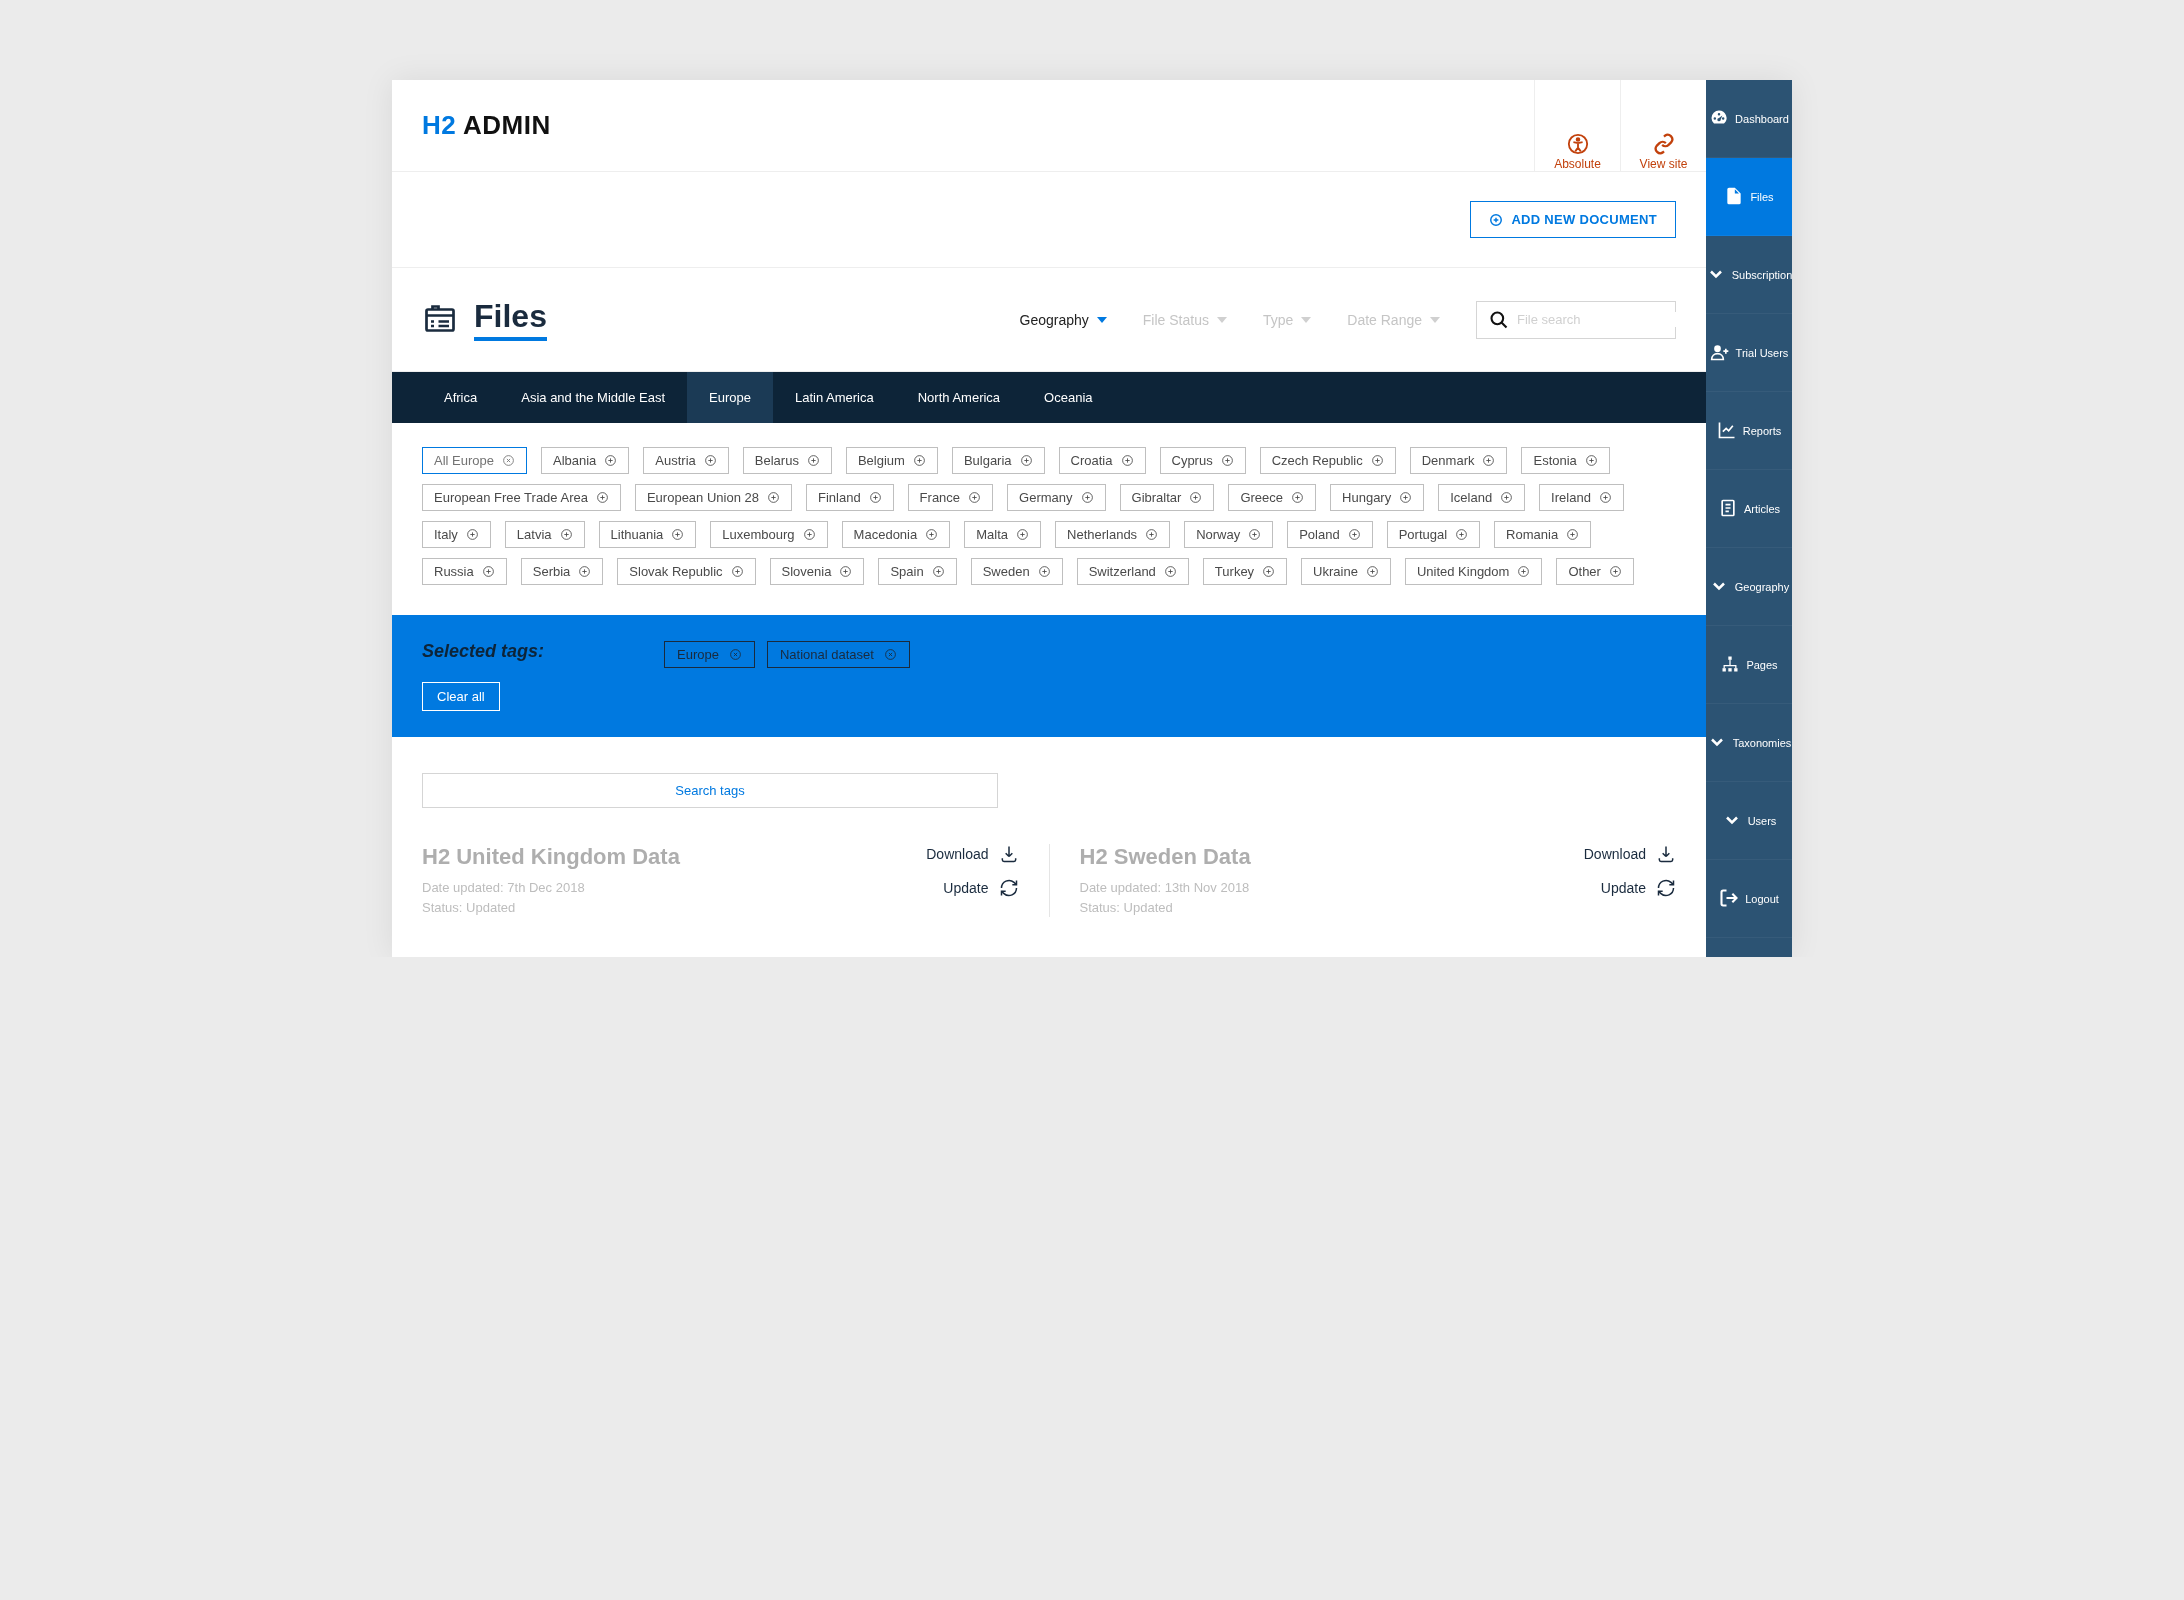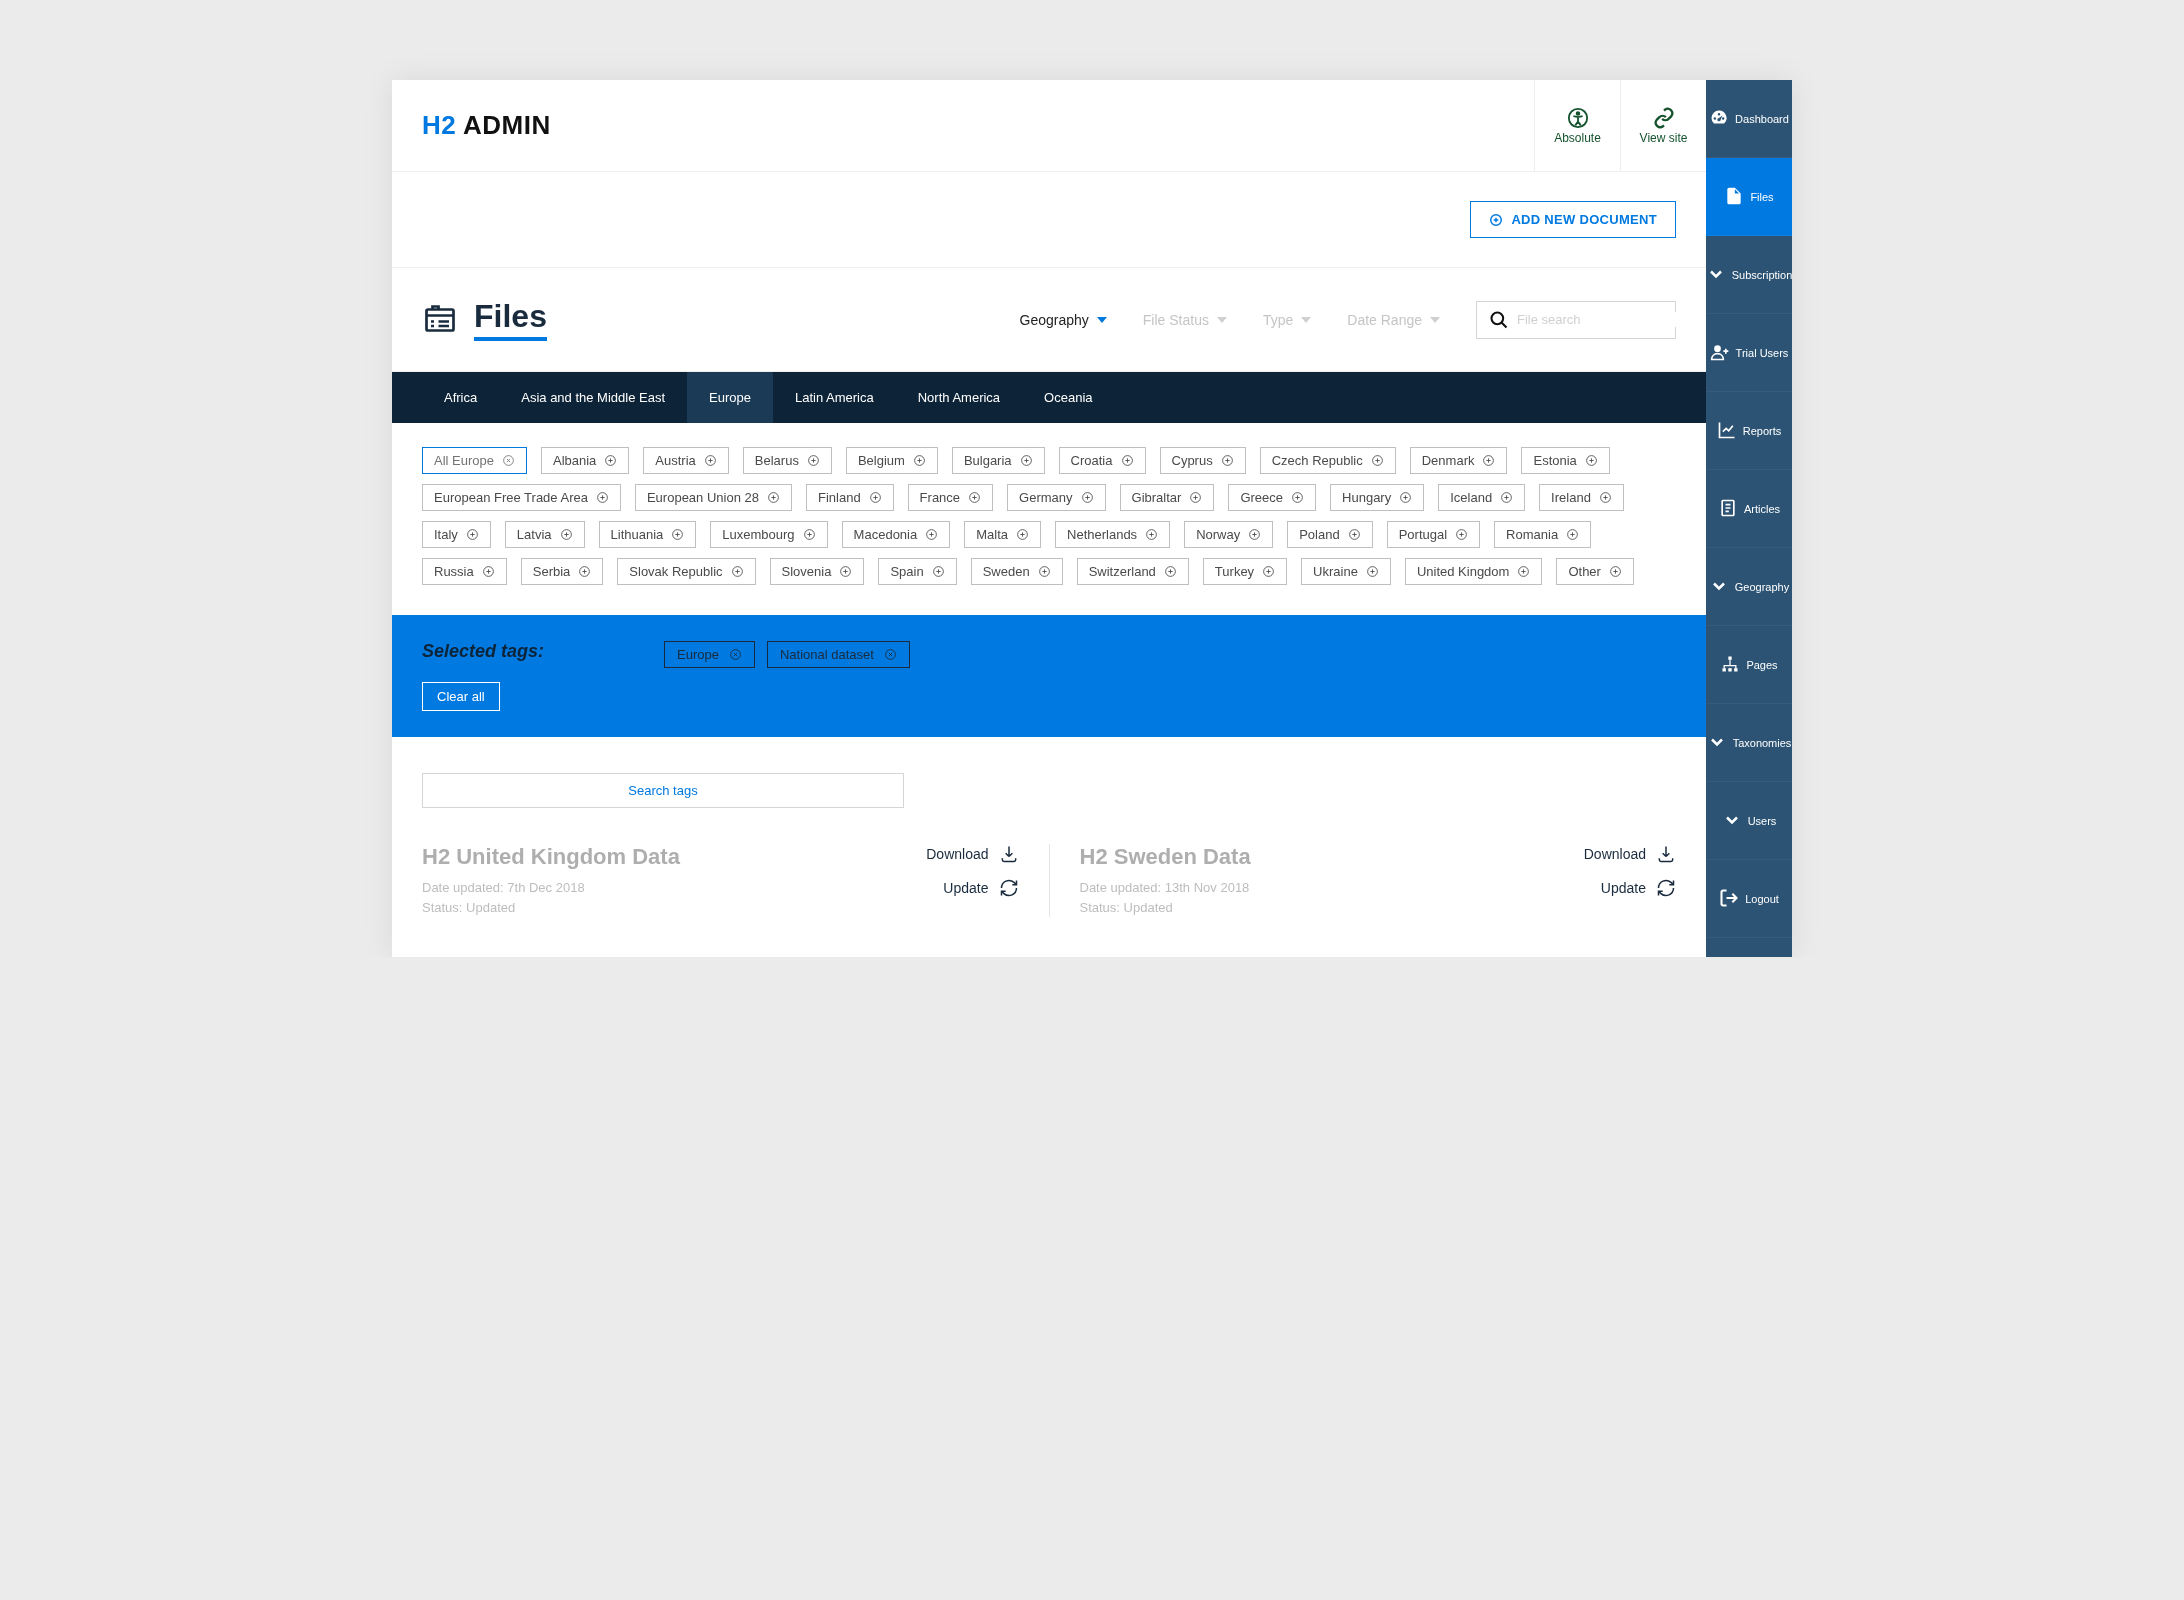--- a/index.html
+++ b/index.html
@@ -6,21 +6,21 @@
 body { font-family: -apple-system, BlinkMacSystemFont, "Segoe UI", Arial, sans-serif; background: #ebebeb; padding: 80px 0 0 0; }
 .app { width: 1400px; margin: 0 auto; background: #fff; display: flex; box-shadow: 0 0 30px rgba(0,0,0,0.08); }
 .main { flex: 1; min-width: 0; }
 .sidebar { width: 86px; background: #2c5373; display: flex; flex-direction: column; }
 
 
 .topbar { display: flex; align-items: center; height: 92px; border-bottom: 1px solid #eee; }
 .logo { padding-left: 30px; font-weight: 700; font-size: 26px; color: #111; flex: 1; letter-spacing: 0.5px; }
 .logo .accent { color: #0079e0; font-weight: 800; }
 .top-actions { display: flex; height: 100%; }
-.top-action { width: 86px; border-left: 1px solid #eee; display: flex; flex-direction: column; align-items: center; justify-content: center; gap: 2px; font-size: 12px; color: #14532d; cursor: pointer; }
+.top-action { width: 86px; border-left: 1px solid #eee; display: flex; flex-direction: column; align-items: center; justify-content: flex-end; gap: 2px; font-size: 12px; color: #c2410c; cursor: pointer; }
 .top-action svg { width: 22px; height: 22px; }
 
 
 .actionbar { height: 96px; display: flex; align-items: center; justify-content: flex-end; padding: 0 30px; border-bottom: 1px solid #eee; background: #fff; }
 .btn-outline { border: 1.5px solid #0079e0; color: #0079e0; background: #fff; padding: 10px 18px; font-size: 13px; font-weight: 600; display: flex; align-items: center; gap: 8px; cursor: pointer; letter-spacing: 0.3px; }
 .btn-outline svg { width: 14px; height: 14px; }
 
 
 .titlebar { display: flex; align-items: center; padding: 30px; gap: 40px; border-bottom: 1px solid #eee; }
 .title-left { display: flex; align-items: center; gap: 16px; }
@@ -50,21 +50,21 @@
 .selected-band { background: #0079e0; padding: 26px 30px; color: #fff; }
 .selected-top { display: flex; align-items: flex-start; gap: 120px; }
 .selected-label { font-size: 18px; font-weight: 600; color: #0d2438; font-style: italic; }
 .selected-pills { display: flex; gap: 12px; flex-wrap: wrap; flex: 1; }
 .sel-pill { border: 1px solid #1a2b3e; color: #1a2b3e; font-size: 13px; padding: 5px 12px; display: inline-flex; align-items: center; gap: 10px; cursor: pointer; }
 .sel-pill svg { width: 13px; height: 13px; }
 .clear-all { border: 1px solid #fff; color: #fff; font-size: 13px; padding: 6px 14px; background: transparent; cursor: pointer; margin-top: 14px; }
 
 
 .results-area { padding: 36px 30px 40px; }
-.search-tags { width: 482px; border: 1px solid #d5d5d5; padding: 9px 14px; text-align: center; color: #0079e0; font-size: 13px; margin-bottom: 36px; outline: none; }
+.search-tags { width: 576px; border: 1px solid #d5d5d5; padding: 9px 14px; text-align: center; color: #0079e0; font-size: 13px; margin-bottom: 36px; outline: none; }
 .search-tags::placeholder { color: #0079e0; }
 .found-text { color: #0079e0; font-size: 24px; margin-bottom: 40px; }
 .results-grid { display: flex; }
 .result-col { flex: 1; padding-right: 30px; }
 .result-col:first-child { border-right: 1px solid #e5e5e5; }
 .result-col:last-child { padding-left: 30px; padding-right: 0; }
 .result-row { display: flex; align-items: flex-start; justify-content: space-between; }
 .result-info h3 { color: #aeaeae; font-size: 22px; font-weight: 600; margin-bottom: 8px; }
 .result-info .meta { color: #bdbdbd; font-size: 13px; line-height: 1.5; }
 .result-actions { display: flex; flex-direction: column; gap: 14px; align-items: flex-end; }

